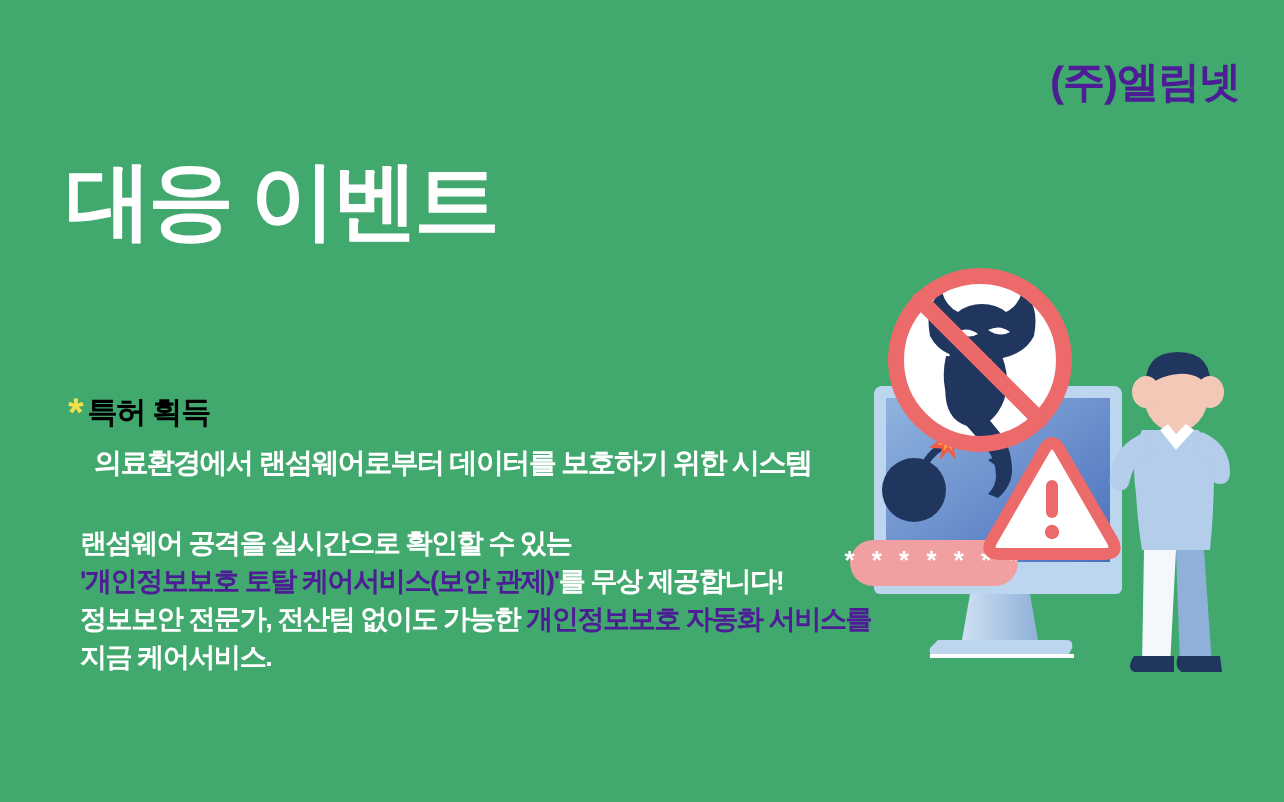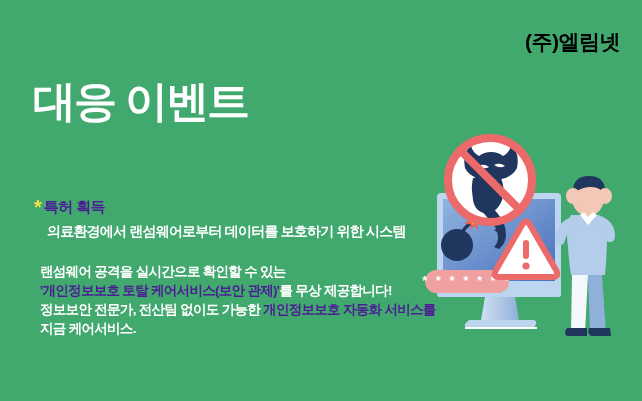--- a/index.html
+++ b/index.html
@@ -15,21 +15,21 @@
     background: #41a86e;
     font-family: "Liberation Sans", "DejaVu Sans", sans-serif;
     -webkit-font-smoothing: antialiased;
   }
 
   
   .logo {
     position: absolute;
     top: 31px;
     right: 22px;
-    color: #000000;
+    color: #4c1d95;
     font-size: 21px;
     font-weight: bold;
     letter-spacing: -0.5px;
     line-height: 1;
     white-space: nowrap;
   }
 
   
   .headline {
     position: absolute;
@@ -68,21 +68,21 @@
   }
   .asterisk {
     color: #f4e04b;
     font-size: 20px;
     font-weight: bold;
     line-height: 1;
     margin-right: 2px;
     margin-top: -2px;
   }
   .patent-title {
-    color: #4c1d95;
+    color: #000000;
     font-size: 15px;
     font-weight: bold;
     letter-spacing: -0.6px;
     line-height: 1.1;
   }
   .patent-desc {
     color: #ffffff;
     font-size: 14px;
     font-weight: bold;
     letter-spacing: -0.8px;

